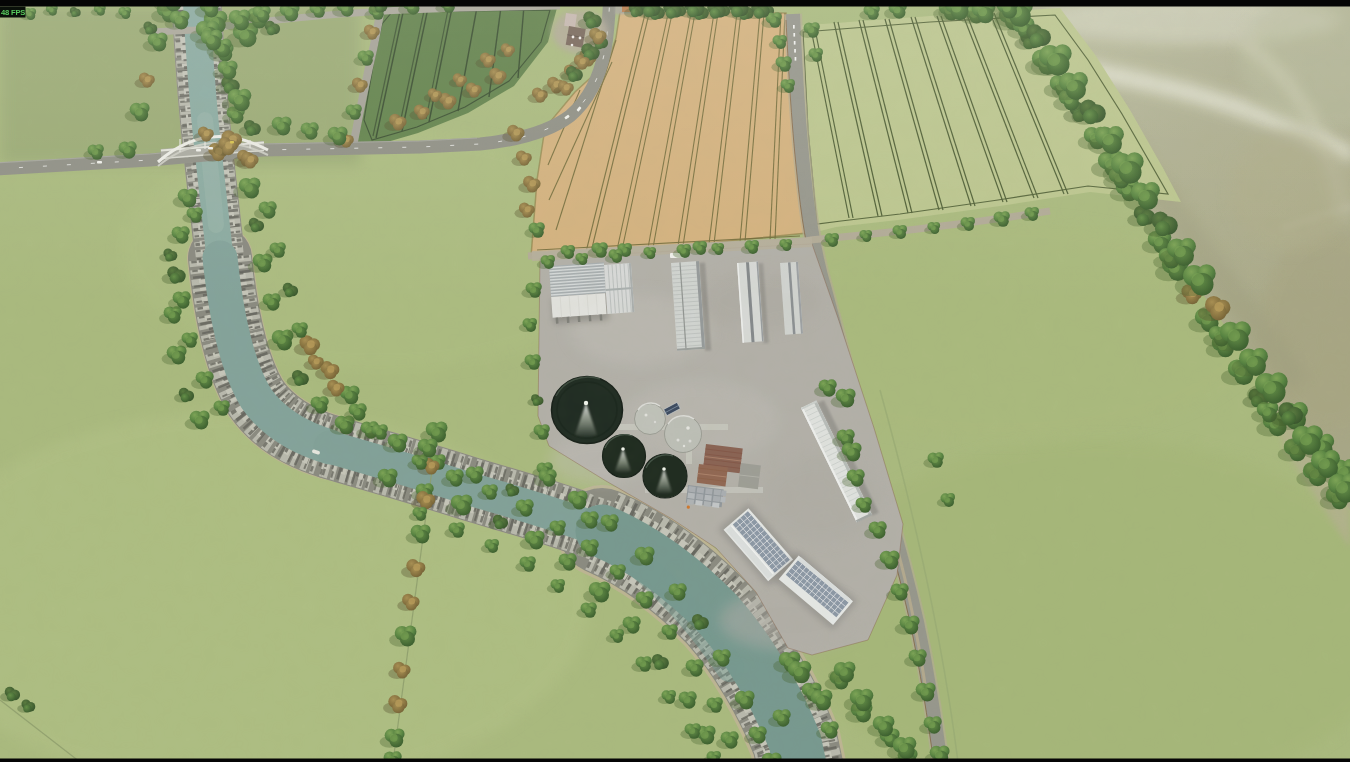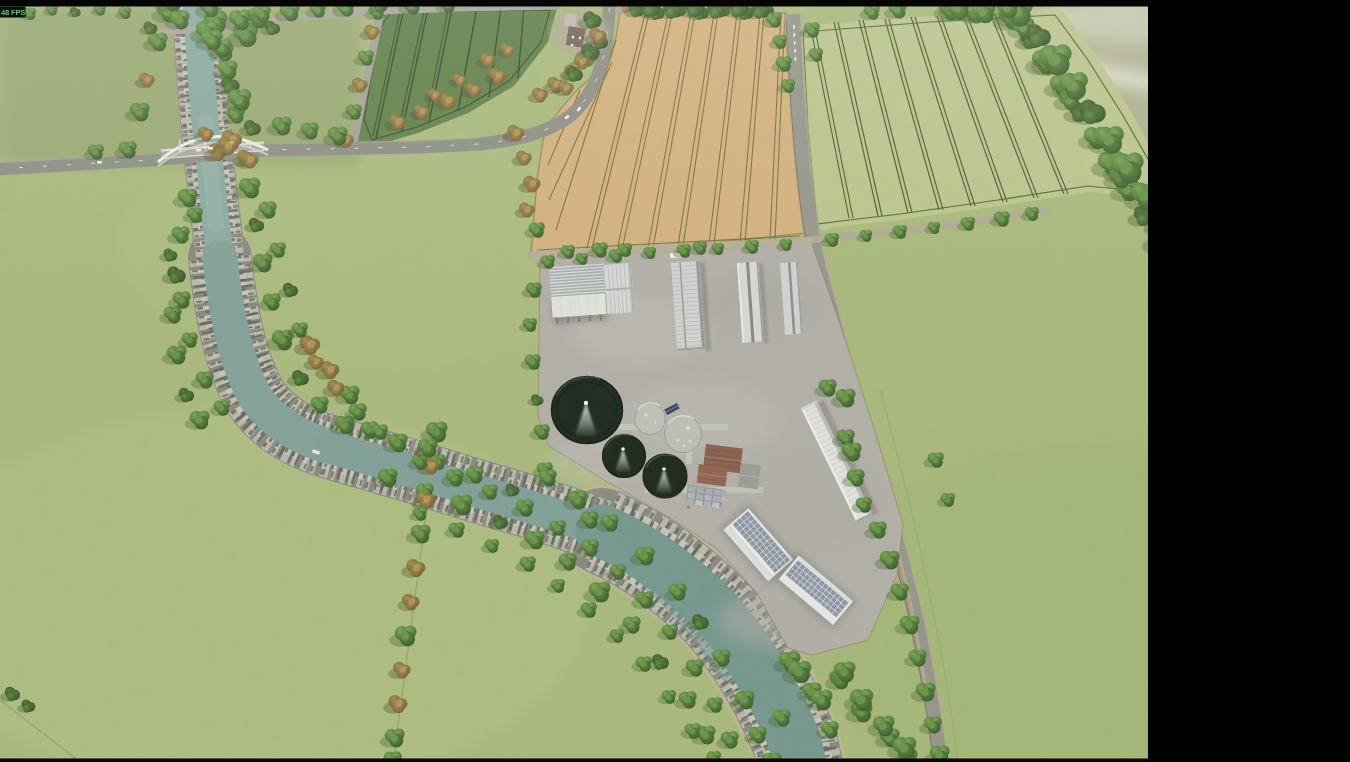--- a/index.html
+++ b/index.html
@@ -1,16 +1,16 @@
 <!DOCTYPE html>
 <html><head>
 <meta charset="utf-8">
 <style>
 html,body{margin:0;padding:0;background:#000;}
-#stage{position:relative;width:1148px;height:762px;overflow:hidden;font-family:"Liberation Sans",sans-serif;}
+#stage{position:relative;width:1350px;height:762px;overflow:hidden;font-family:"Liberation Sans",sans-serif;}
 </style>
 </head>
 <body>
 <div id="stage">
 <svg width="1350" height="762" viewBox="0 0 1350 762">
 <defs>
 <radialGradient id="gt" cx="0.38" cy="0.32" r="0.75">
  <stop offset="0" stop-color="#7aa352"></stop>
           <stop offset="0.6" stop-color="#52803c"></stop>
           <stop offset="1" stop-color="#39602c"></stop>

